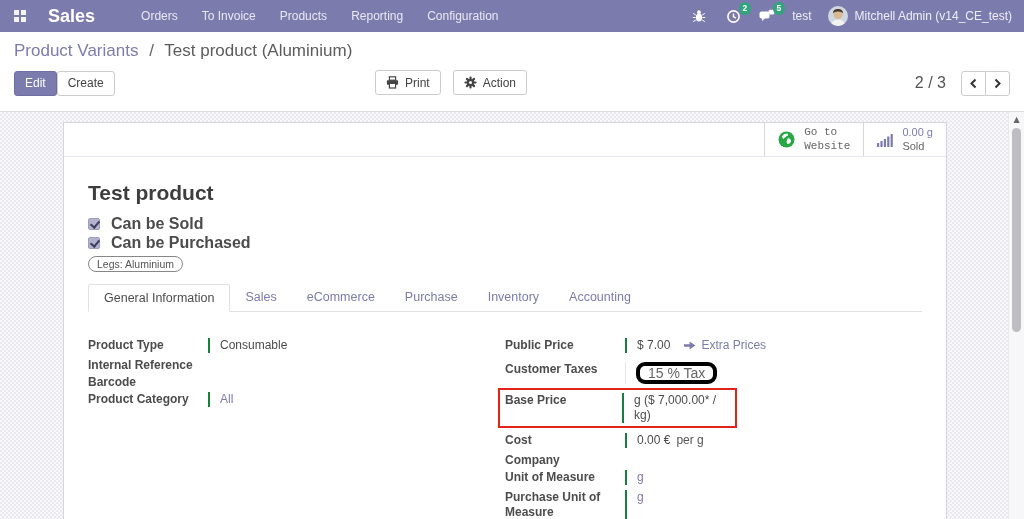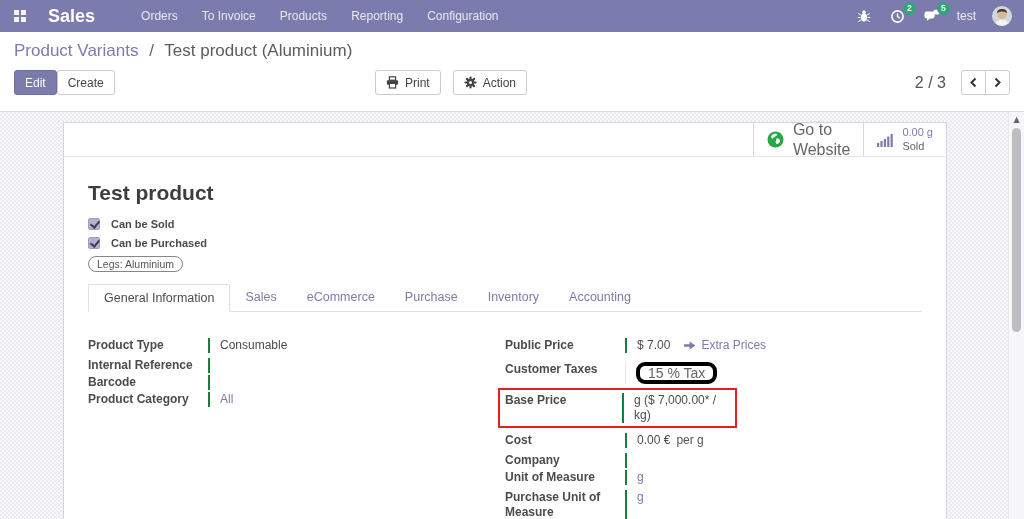--- a/index.html
+++ b/index.html
@@ -24,21 +24,21 @@
   .db-name { color:#eeeefb; font-size:12px; }
   .user-menu { display:flex; align-items:center; gap:7px; color:#eeeefb; font-size:12px; cursor:pointer; }
 
   
   .control-panel { height:80px; background:#fff; border-bottom:1px solid #dcdcdc;
     padding:9px 14px 0; position:relative; }
   .breadcrumb { font-size:17px; margin-bottom:9px; }
   .bc-link { color:#7c7bad; cursor:pointer; }
   .bc-sep { color:#666; margin:0 6px; }
   .bc-current { color:#5c5c5c; }
-  .cp-buttons { display:flex; align-items:flex-start; height:26px; position:relative; }
+  .cp-buttons { display:flex; align-items:center; height:26px; position:relative; }
   .btn { font-size:12px; border:1px solid #ccc; background:#fff; color:#444;
     border-radius:3px; padding:0 10px; height:25px; display:inline-flex;
     align-items:center; gap:6px; cursor:pointer; }
   .btn-primary { background:#7c7bad; border-color:#6f6ea2; color:#fff; }
   .btn + .btn { margin-left:0; }
   .cp-center { position:absolute; left:361px; top:0; display:flex; }
   .cp-right { margin-left:auto; display:flex; align-items:center; }
   .pager-text { font-size:16px; color:#555; margin-right:15px; }
   .pager-btns { display:flex; }
   .pager-btn { width:25px; height:25px; border:1px solid #ccc; background:#fff;
@@ -50,47 +50,47 @@
   .content { position:relative; height:419px; overflow:hidden;
     background-color:#f9f9fb;
     background-image:conic-gradient(#eaeaee 25%, #f9f9fb 0 50%, #eaeaee 0 75%, #f9f9fb 0);
     background-size:4px 4px; }
   .sheet { position:absolute; left:63px; top:10px; width:884px; height:420px;
     background:#fff; border:1px solid #d5d5dd; border-bottom:none; }
   .sheet-topbar { height:34px; border-bottom:1px solid #e3e6ee; display:flex;
     justify-content:flex-end; }
   .stat-btn { border-left:1px solid #d8d8d8; background:#fff; display:flex;
     align-items:center; gap:9px; padding:0 13px; cursor:pointer; }
-  .stat-text { font-size:16px; color:#666; line-height:1.25; }
+  .stat-text { font-size:11px; color:#666; line-height:1.25;font-family:Liberation Mono, monospace; }
   .stat-value { font-size:11px; color:#7c7bad; line-height:1.25; }
   .stat-label { font-size:11px; color:#666; line-height:1.25; }
 
   .sheet-body { padding:0 24px; }
   .product-title { font-size:21px; font-weight:bold; color:#3d3d3d; margin-top:24px; }
   .checkbox-row { display:flex; align-items:center; gap:11px; height:19px; }
   .checkbox-row.first { margin-top:9px; }
   .checkbox { width:12px; height:12px; background:#b3b3cd; border:1px solid #9d9dbd;
     border-radius:2px; position:relative; flex-shrink:0; cursor:pointer; }
   .checkbox::after { content:""; position:absolute; left:3px; top:0px; width:4px;
     height:7px; border:solid #3e3e5c; border-width:0 2px 2px 0; transform:rotate(40deg); }
-  .checkbox-label { font-size:11px; font-weight:bold; color:#4c4c4c; }
+  .checkbox-label { font-size:16px; font-weight:bold; color:#4c4c4c; }
   .variant-tag { display:inline-block; border:1px solid #878787; border-radius:10px;
     padding:1px 8px; font-size:10.5px; color:#555; margin-top:4px; }
 
   .tabs { display:flex; border-bottom:1px solid #dee2e6; margin-top:12px; }
   .tab { font-size:12.5px; color:#7c7bad; padding:6px 15px; cursor:pointer; margin-bottom:-1px; }
   .tab.active { color:#4c4c4c; background:#fff; border:1px solid #dee2e6;
     border-bottom:1px solid #fff; border-radius:2px 2px 0 0; }
 
   .groups { display:flex; padding-top:26px; }
   .group { width:50%; }
   .group.left { padding-right:46px; }
   .group.right { padding-right:110px; }
   .frow { display:flex; min-height:15px; margin-bottom:5px; }
-  .frow.tight { margin-bottom:2px; }
+  .frow.tight { margin-bottom:2px;flex-direction:column; }
   .flabel { width:120px; flex-shrink:0; font-size:12px; font-weight:bold;
     color:#4c4c4c; line-height:15px; }
   .fvalue { flex:1; border-left:2px solid #15803d; padding-left:10px; font-size:12px;
     color:#4c4c4c; line-height:15px; }
   .flink { color:#7c7bad; cursor:pointer; }
   .arrow-icon { margin:0 5px 0 14px; vertical-align:-1px; }
   .tax-pill { display:inline-block; border:4px solid #000000; border-radius:9px;
     padding:0 8px; font-size:14px; color:#666; line-height:14px; }
   .highlight-box { border:2px solid #e2231a; margin-left:-7px; padding:3px 0 3px 5px;
     width:239px; display:flex; margin-bottom:5px; margin-top:2px; }
@@ -165,20 +165,21 @@
               <circle cx="10" cy="10" r="10"></circle>
             </clipPath>
           </defs>
         <g clip-path="url(#av)">
           <rect width="20" height="20" fill="#cfd8de"></rect>
           <circle cx="10" cy="8.6" r="4.6" fill="#d9b894"></circle>
           <path d="M4.8 7.2 Q5.5 2.8 10 3 Q14.5 2.8 15.2 7.2 Q13 5.2 10 5.4 Q7 5.2 4.8 7.2 Z" fill="#4a3a2d"></path>
           <path d="M2.5 20 Q3.5 13.5 10 13.5 Q16.5 13.5 17.5 20 Z" fill="#f2f2f2"></path>
         </g>
       </svg>
+      <span>Mitchell Admin (v14_CE_test)</span>
     </div>
   </div>
 </div>
 
 <div class="control-panel">
   <div class="breadcrumb">
     <span class="bc-link">Product Variants</span>
     <span class="bc-sep">/</span>
     <span class="bc-current">Test product (Aluminium)</span>
   </div>

